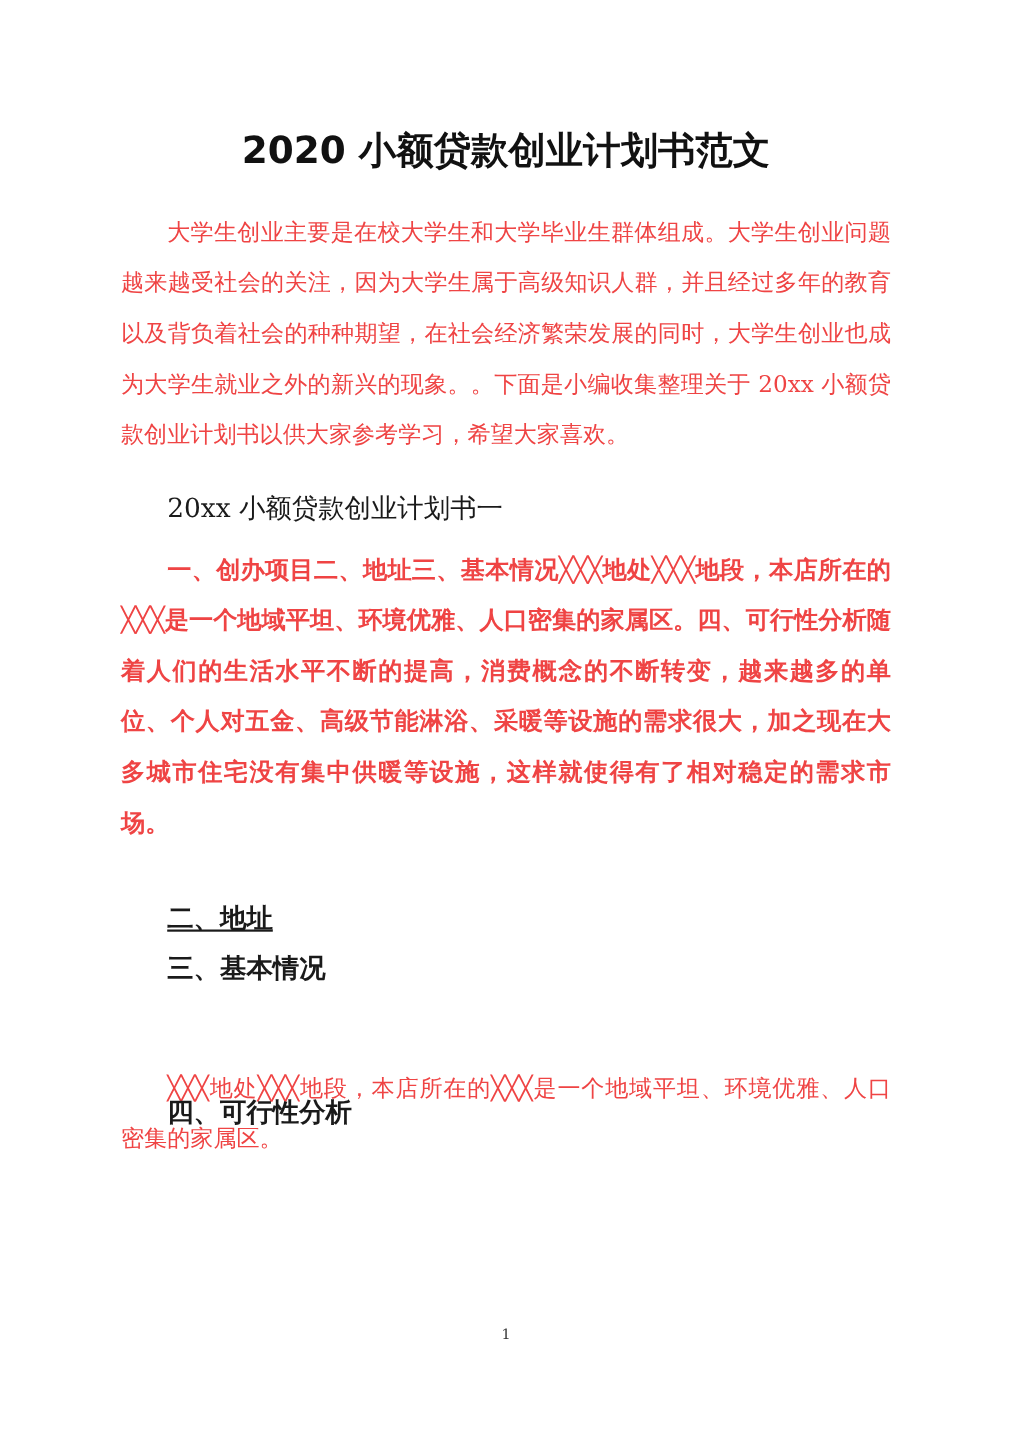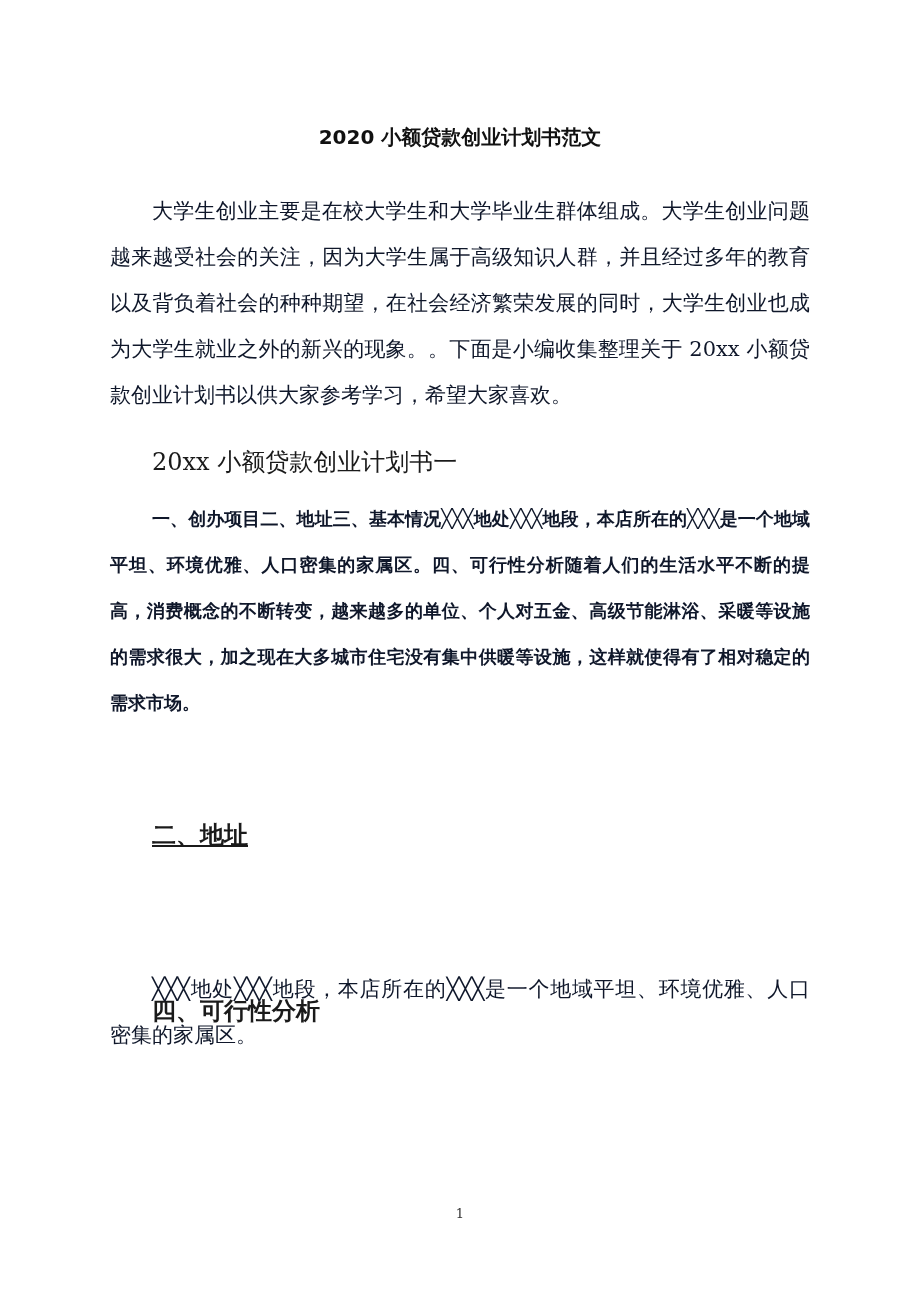--- a/index.html
+++ b/index.html
@@ -21,40 +21,40 @@
       width: 920px; height: 1302px;
       background: #ffffff;
     }
     .title {
       position: absolute;
       left: 0; top: 114px;
       width: 920px;
       text-align: center;
       font-family: "DejaVu Sans", "Liberation Sans", sans-serif;
       font-weight: bold;
-      font-size: 20px;
+      font-size: 34px;
       line-height: 46px;
       color: #111111;
       letter-spacing: 0px;
     }
     .body-block {
       position: absolute;
       left: 110px;
       width: 700px;
       font-size: 21px;
       line-height: 46px;
-      color: #0f172a;
+      color: #ef4444;
       text-align: justify;
       text-align-last: left;
     }
     .indent { text-indent: 42px; }
     .bold {
       font-family: "DejaVu Sans", "Liberation Sans", sans-serif;
       font-weight: bold;
-      font-size: 18px;
+      font-size: 22px;
     }
     .heading {
       position: absolute;
       font-size: 24px;
       line-height: 40px;
       color: #1a1a1a;
     }
     .heading.sans {
       font-family: "DejaVu Sans", "Liberation Sans", sans-serif;
       font-weight: bold;
@@ -81,20 +81,21 @@
 
   <div class="body-block indent" style="top:188px;">大学生创业主要是在校大学生和大学毕业生群体组成。大学生创业问题越来越受社会的关注，因为大学生属于高级知识人群，并且经过多年的教育以及背负着社会的种种期望，在社会经济繁荣发展的同时，大学生创业也成为大学生就业之外的新兴的现象。。下面是小编收集整理关于 20xx 小额贷款创业计划书以供大家参考学习，希望大家喜欢。</div>
 
   <div class="heading serif" style="left:152px; top:442px;">20xx 小额贷款创业计划书一</div>
 
   <div class="body-block indent bold" style="top:496px;">一、创办项目二、地址三、基本情况╳╳╳地处╳╳╳地段，本店所在的╳╳╳是一个地域平坦、环境优雅、人口密集的家属区。四、可行性分析随着人们的生活水平不断的提高，消费概念的不断转变，越来越多的单位、个人对五金、高级节能淋浴、采暖等设施的需求很大，加之现在大多城市住宅没有集中供暖等设施，这样就使得有了相对稳定的需求市场。</div>
 
 
   <div class="heading sans" style="left:152px; top:815px;text-decoration:underline;">二、地址</div>
 
+  <div class="heading sans" style="left:152px; top:860px;">三、基本情况</div>
 
   <div class="body-block indent" style="top:966px;">╳╳╳地处╳╳╳地段，本店所在的╳╳╳是一个地域平坦、环境优雅、人口密集的家属区。</div>
 
   <div class="heading sans" style="left:152px; top:991px;">四、可行性分析</div>
 
   <div class="page-number">1</div>
 
 </div>
 
 </body></html>

